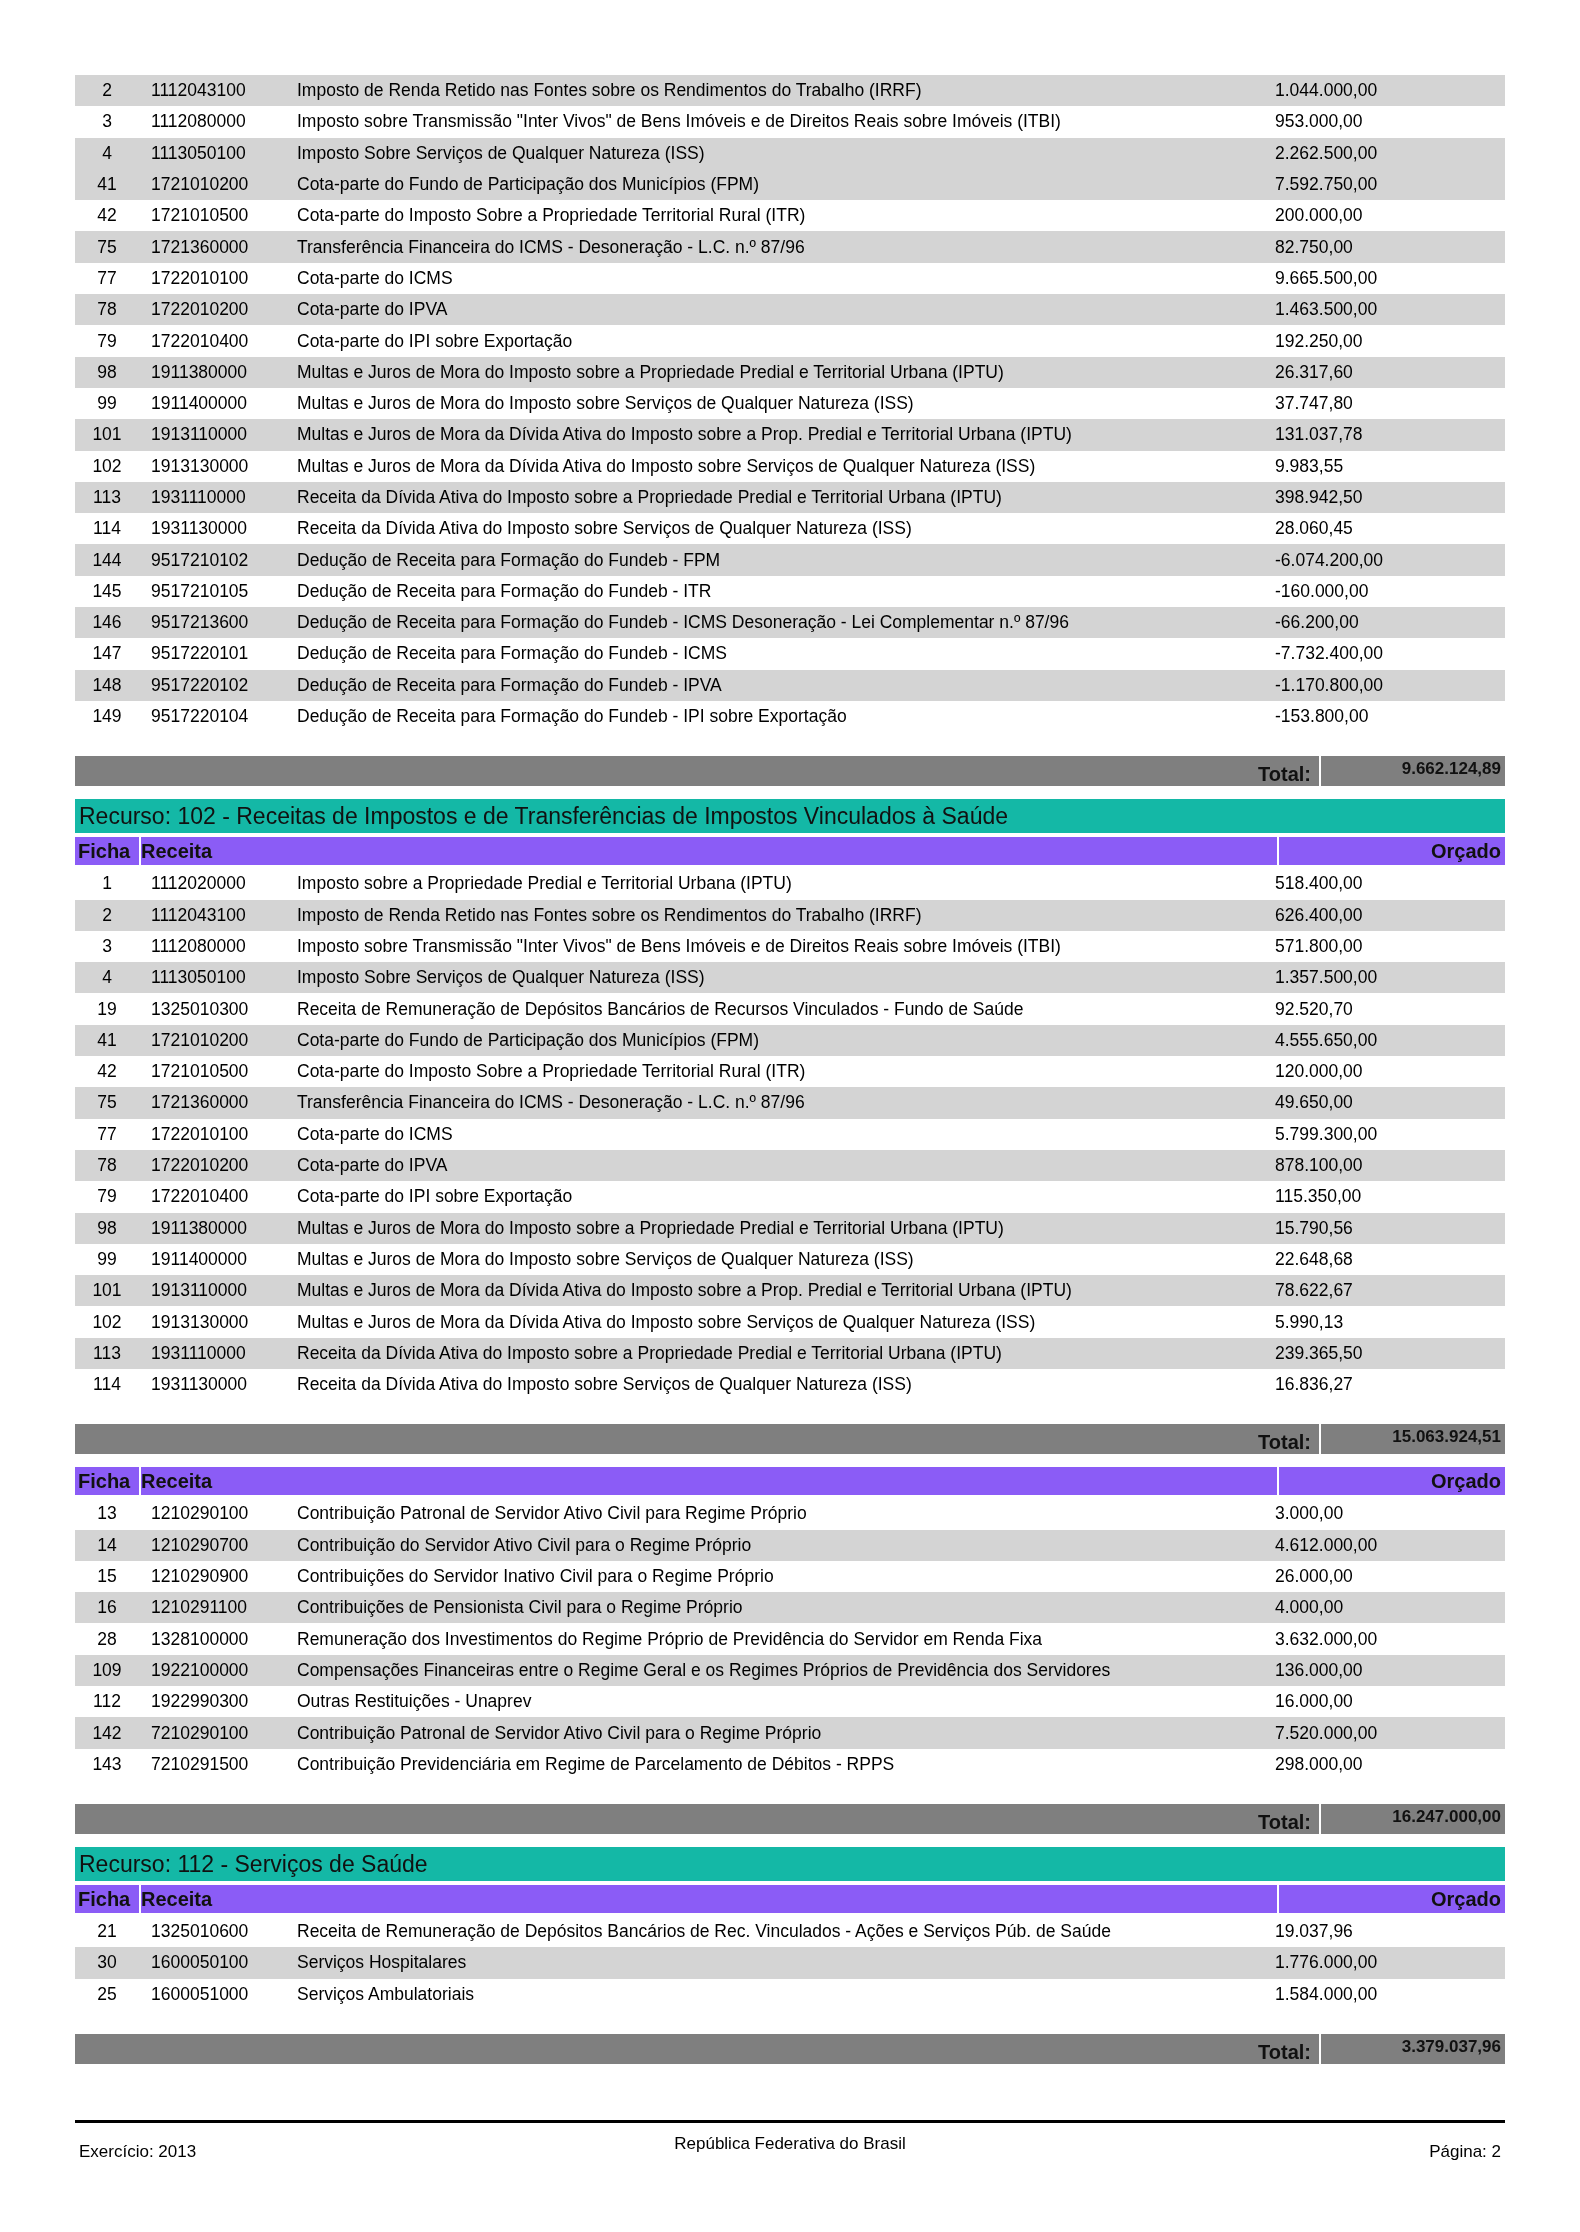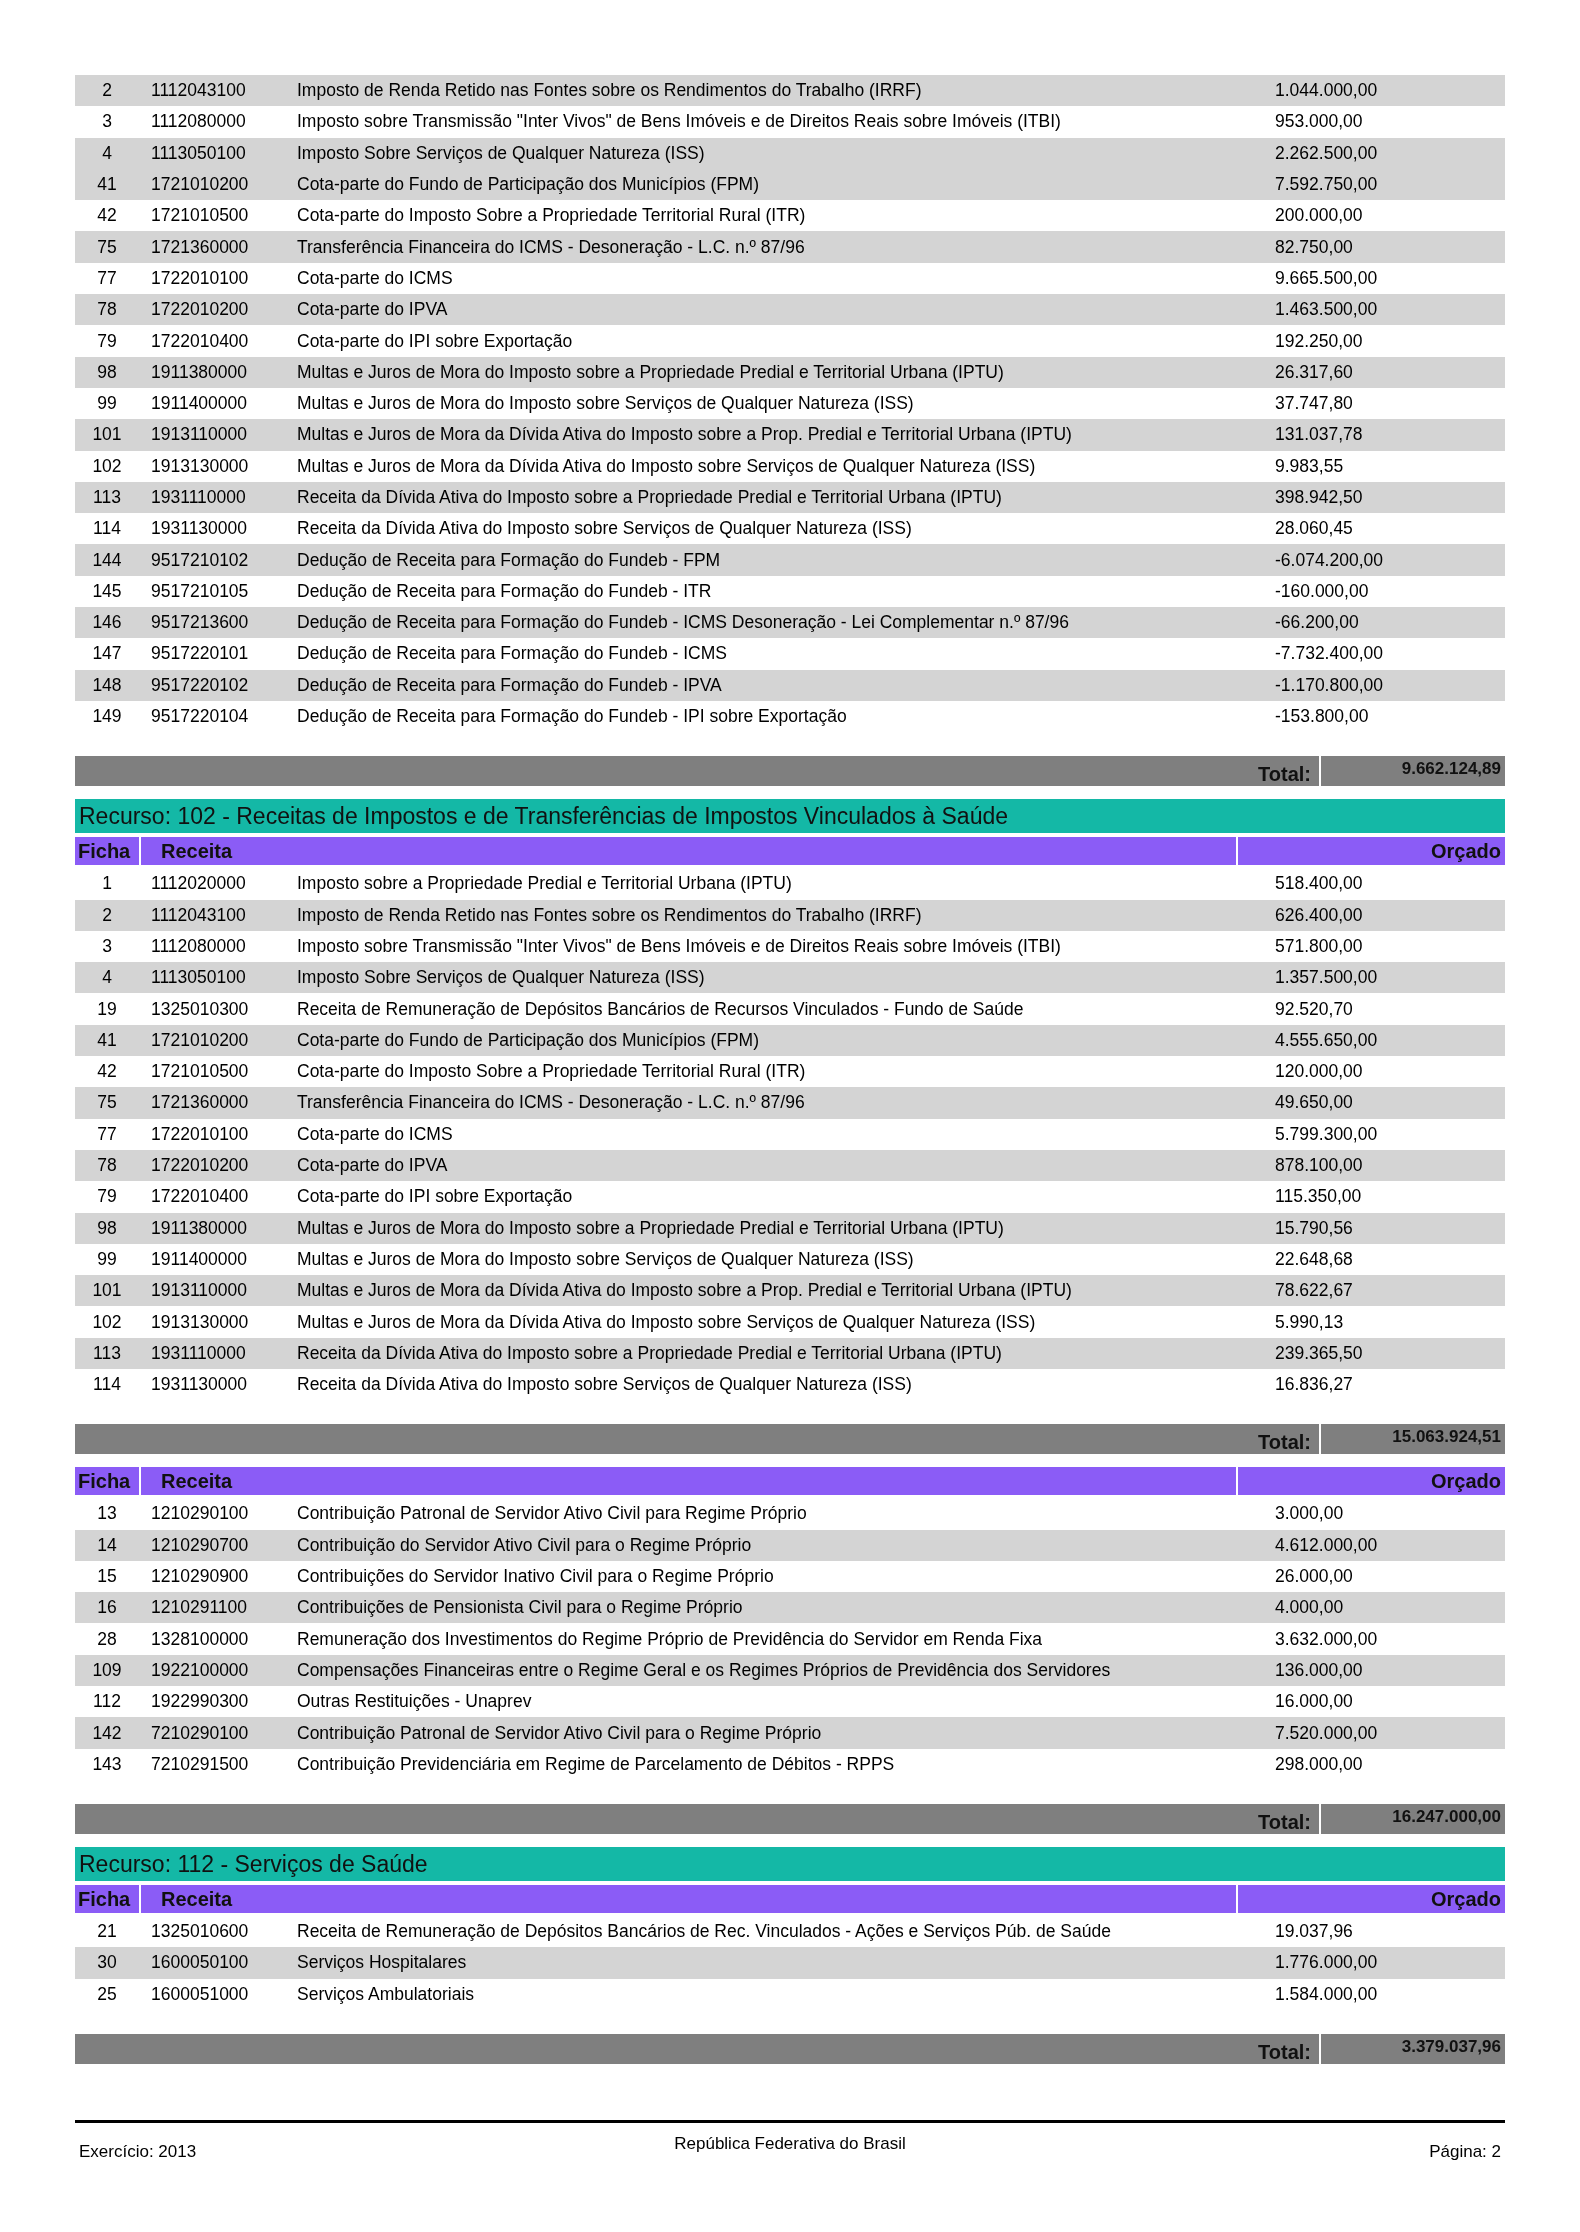--- a/index.html
+++ b/index.html
@@ -11,22 +11,22 @@
   .row .ficha { width:64px; text-align:center; flex:none; }
   .row .code { width:158px; padding-left:12px; flex:none; box-sizing:border-box; }
   .row .desc { flex:1; white-space:nowrap; overflow:hidden; padding-left:0; }
   .row .val { width:230px; text-align:left; padding-right:4px; flex:none; box-sizing:border-box; }
   .total-bar { height:30px; background:#7f7f7f; display:flex; margin-top:24px; margin-bottom:13px; }
   .total-bar .total-label { flex:1; text-align:right; font-weight:bold; font-size:20px; padding-right:8px; line-height:36px; color:#111; border-right:2px solid #ffffff; }
   .total-bar .total-value { width:184px; text-align:right; font-weight:bold; font-size:17px; padding-right:4px; line-height:26px; color:#111; box-sizing:border-box; }
   .section-title { height:34px; background:#14b8a6; font-size:23px; line-height:34px; padding-left:4px; white-space:nowrap; overflow:hidden; color:#111; margin-bottom:4px; }
   .col-header { height:28px; background:#8b5cf6; display:flex; font-weight:bold; font-size:20px; line-height:28px; color:#111; margin-bottom:3px; }
   .col-header .h-ficha { width:66px; padding-left:3px; box-sizing:border-box; border-right:2px solid #ffffff; flex:none; }
-  .col-header .h-receita { flex:1; padding-left:20px; }
-  .col-header .h-orcado { width:269px; text-align:right; padding-right:4px; border-left:2px solid #ffffff; box-sizing:border-box; }
+  .col-header .h-receita { flex:1; padding-left:0; }
+  .col-header .h-orcado { width:228px; text-align:right; padding-right:4px; border-left:2px solid #ffffff; box-sizing:border-box; }
   .footer { position:absolute; left:75px; top:2120px; width:1430px; }
   .footer-rule { height:3px; background:#000; }
   .footer-left { position:absolute; left:4px; top:22px; font-size:17px; }
   .footer-center { position:absolute; left:0; right:0; top:14px; text-align:center; font-size:17px; }
   .footer-right { position:absolute; right:4px; top:22px; font-size:17px; }
 </style>
 </head>
 <body>
 
 <div class="page" id="page">

